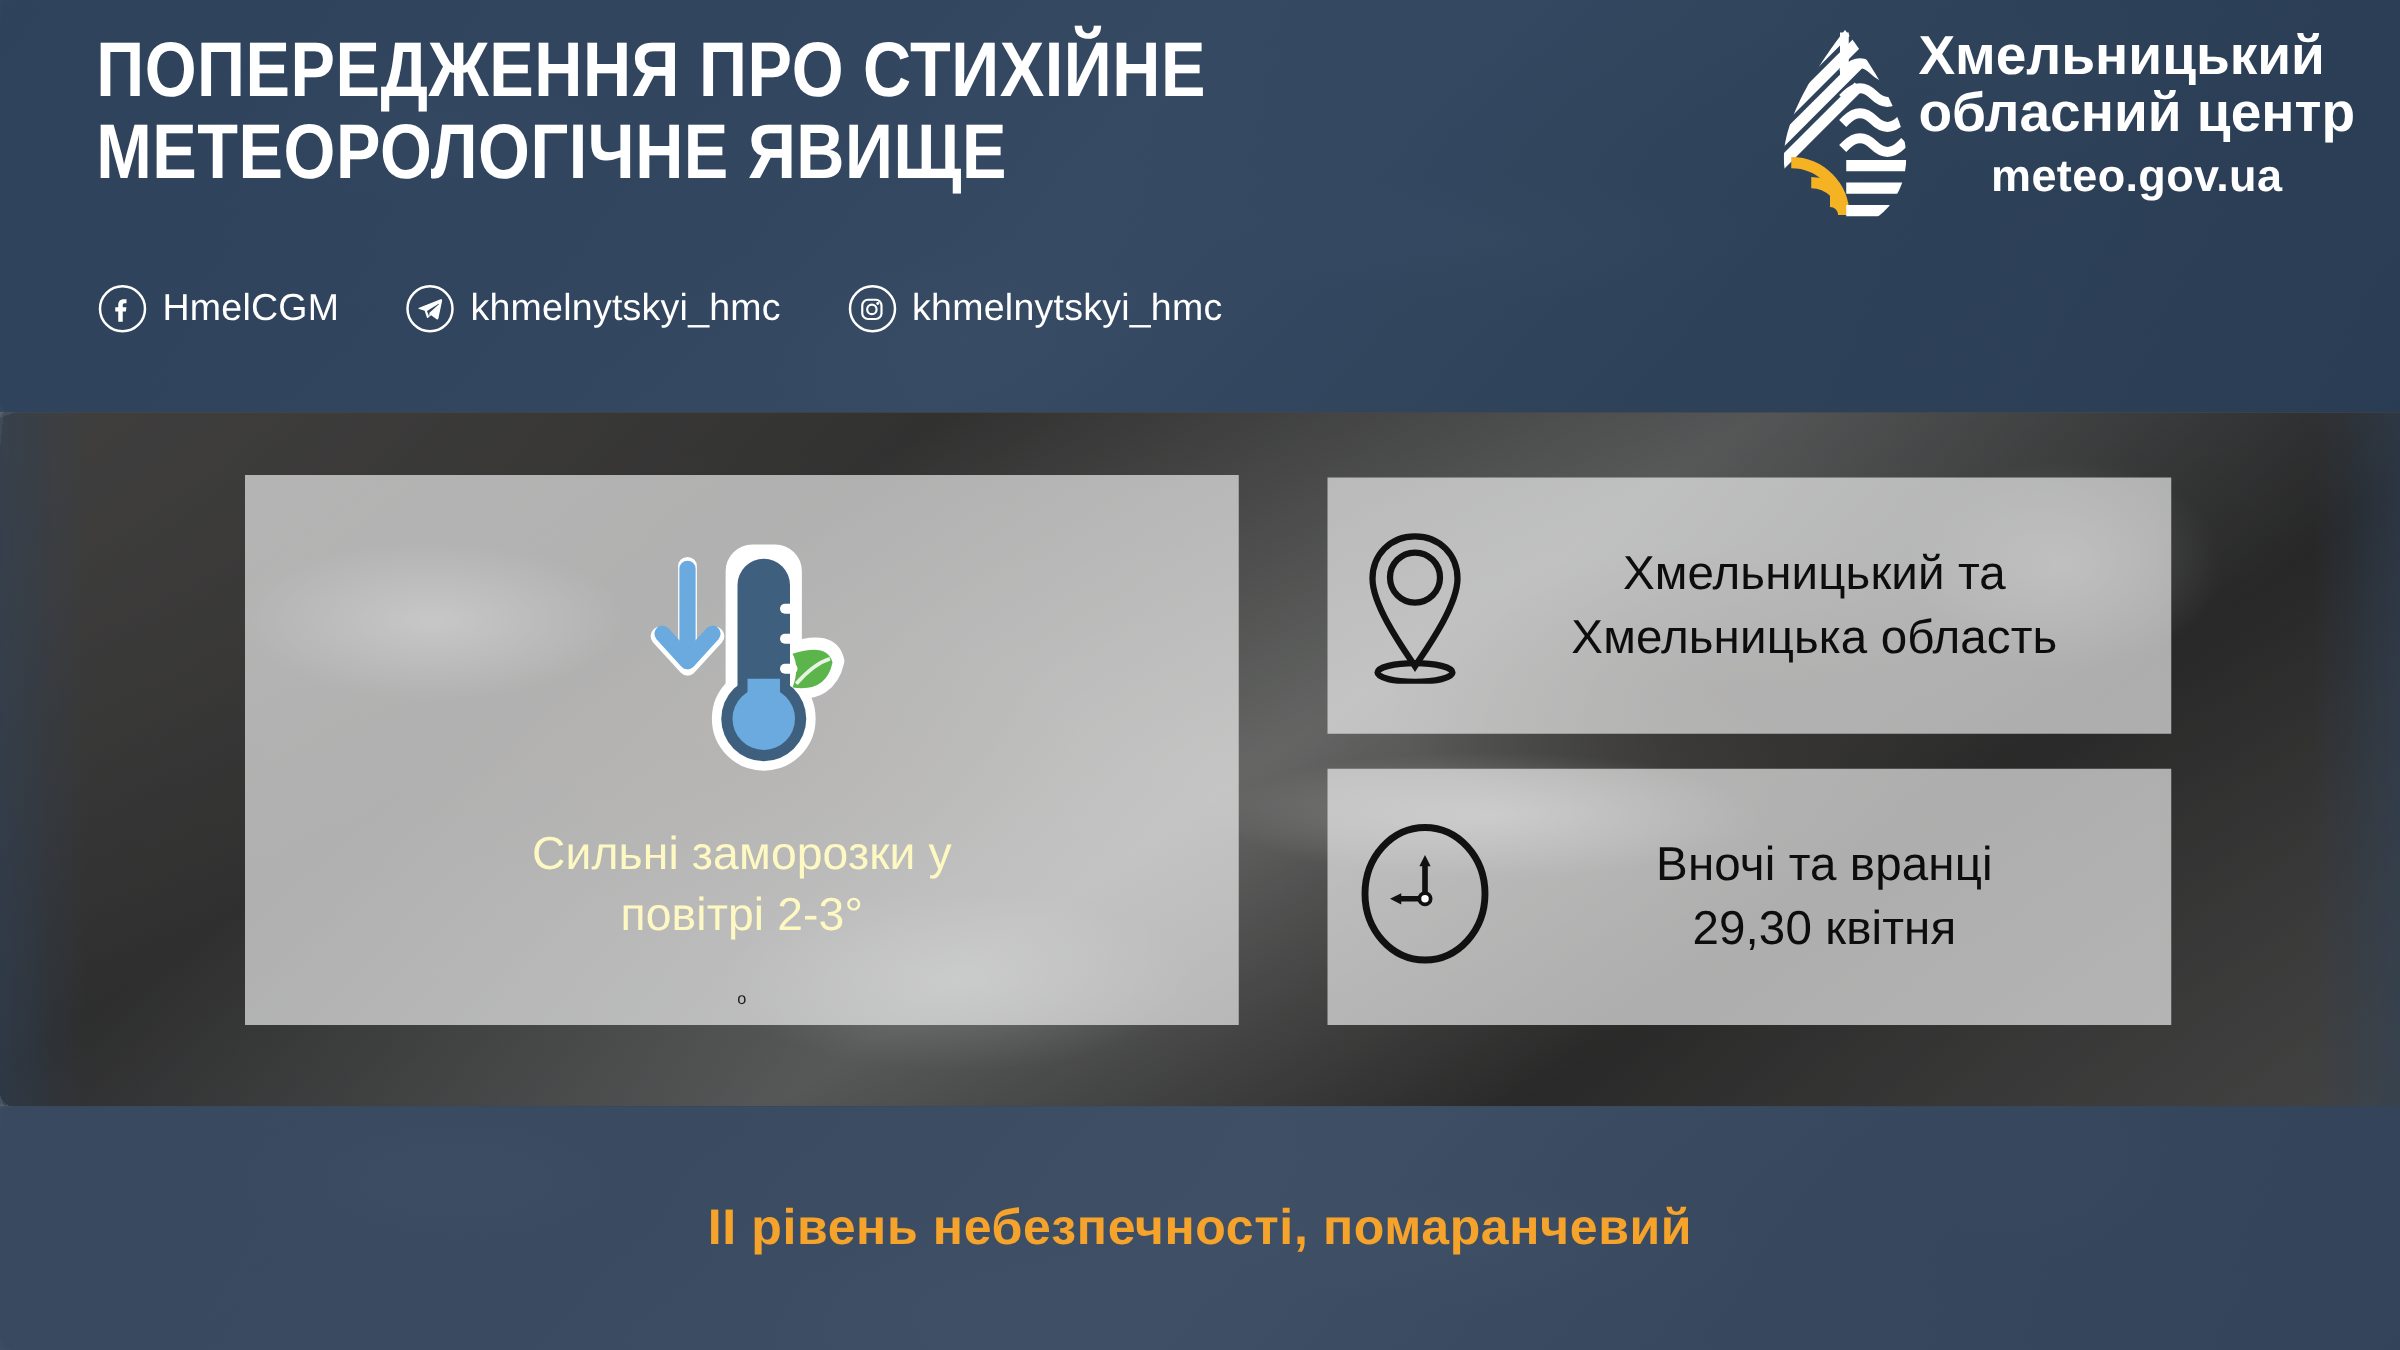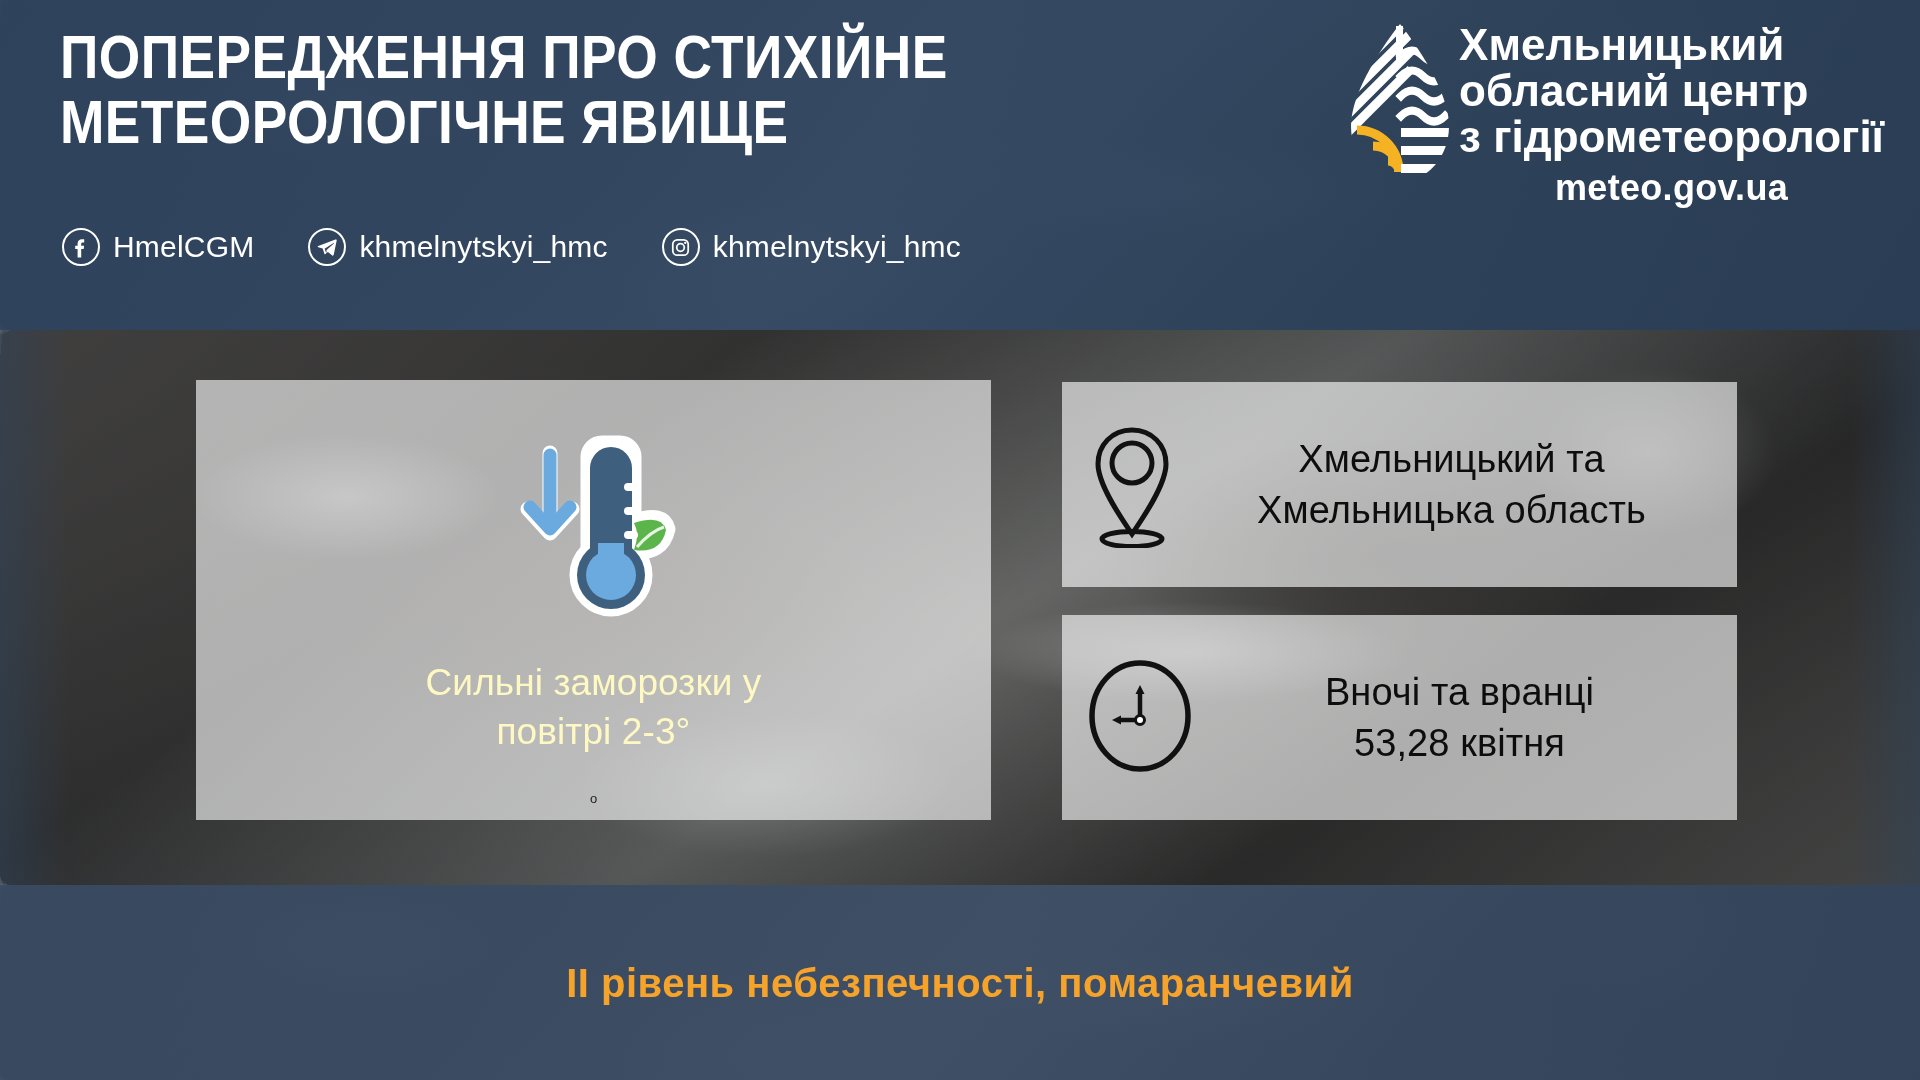--- a/index.html
+++ b/index.html
@@ -29,21 +29,21 @@
       radial-gradient(ellipse 180px 120px at 86% 22%, rgba(255,255,255,.30), transparent 70%),
       radial-gradient(ellipse 260px 100px at 40% 82%, rgba(255,255,255,.28), transparent 72%),
       radial-gradient(ellipse 420px 180px at 30% 50%, rgba(92,70,55,.55), transparent 70%),
       radial-gradient(ellipse 380px 160px at 72% 40%, rgba(58,46,38,.55), transparent 72%),
       linear-gradient(145deg,#6b6257 0%, #46423c 28%, #7b7d78 52%, #3a3630 74%, #6e6a60 100%);
   }
 
   
   .header {
     position:absolute; left:0; top:0; width:1920px; height:330px;
-    overflow:hidden; background:#2f4258;
+    overflow:hidden; background:#2f4258;padding-left:17px;
   }
   .header .frost-tex { opacity:.55; filter:saturate(.35) brightness(.72); }
   .header .tint {
     position:absolute; inset:0;
     background:linear-gradient(125deg, rgba(45,66,92,.93) 0%, rgba(52,74,101,.88) 45%, rgba(40,60,84,.94) 100%);
   }
   .header-inner { position:relative; width:100%; height:100%; }
 
   .title {
     position:absolute; left:60px; top:24px;
@@ -244,21 +244,20 @@
 
             <g fill="#ffffff">
               <rect x="55" y="4" width="7" height="34"></rect>
             </g>
           </svg>
         </div>
 
         <div class="brand-text">
           <span class="brand-name">Хмельницький</span>
           <span class="brand-name">обласний центр</span>
-          <span class="brand-name">з гідрометеорології</span>
           <span class="brand-url">meteo.gov.ua</span>
         </div>
 
       </div>
 
     </div>
   </div>
 
   <div class="photo-band">
     <div class="frost-tex"></div>
@@ -334,21 +333,21 @@
           <path d="M56 64 L34 64" stroke="#111111" stroke-width="4.5" fill="none" stroke-linecap="round"></path>
           <path d="M28 64 L37 59.5 L37 68.5 Z" fill="#111111"></path>
 
           <path d="M56 64 L56 36" stroke="#111111" stroke-width="4.5" fill="none" stroke-linecap="round"></path>
           <path d="M56 29 L51.5 38 L60.5 38 Z" fill="#111111"></path>
           <circle cx="56" cy="64" r="4.5" fill="#ffffff" stroke="#111111" stroke-width="3"></circle>
         </svg>
       </span>
       <span class="txt">
         <div>Вночі та вранці</div>
-        <div>53,28 квітня</div>
+        <div>29,30 квітня</div>
       </span>
     </div>
   </div>
 
   <div class="footer">
     <div class="frost-tex"></div>
     <div class="tint"></div>
     <div class="footer-text">II рівень небезпечності, помаранчевий</div>
   </div>
 

